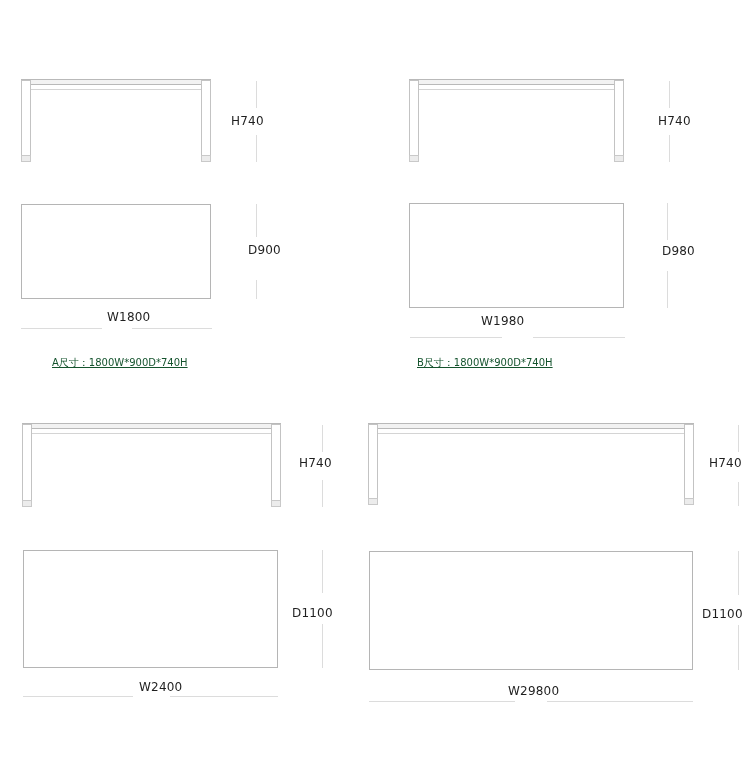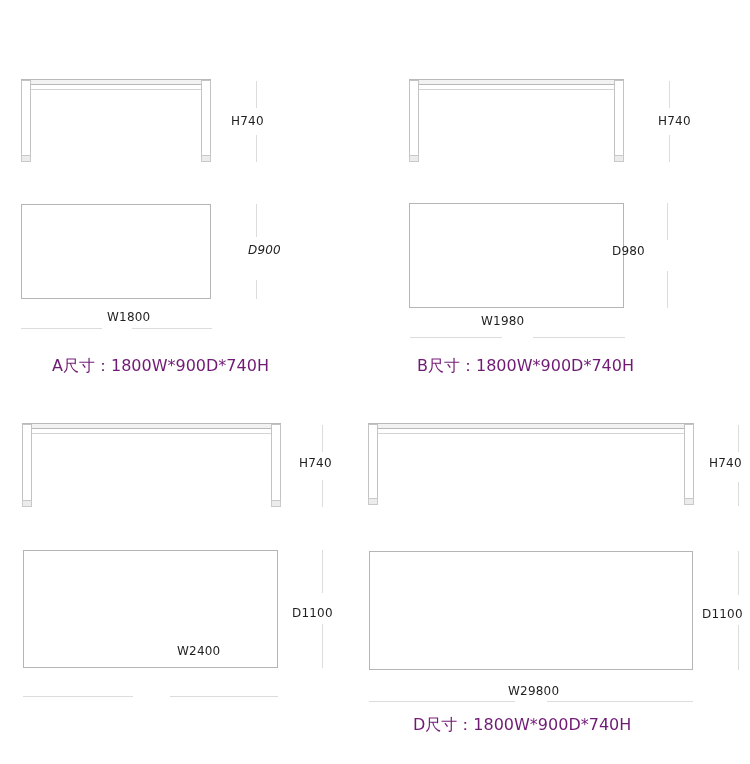--- a/index.html
+++ b/index.html
@@ -31,21 +31,21 @@
 
   
   .top-view { border:1px solid #b5b5b5; background:#ffffff; }
 
   
   .vseg { width:0; border-left:1px solid #dcdcdc; }
   .hseg { height:0; border-top:1px solid #dcdcdc; }
 
   
   .dim-label { font-size:12px; color:#1f1f1f; white-space:nowrap; letter-spacing:.2px; }
-  .caption   { font-size:16px; color:#701a75; white-space:nowrap; }
+  .caption   { font-size:10px; color:#14532d; white-space:nowrap;text-decoration:underline; }
 </style>
 </head>
 <body>
 
 <div class="canvas">
 
   <div class="front" style="left:21px;top:79px;width:190px;height:83px;">
     <div class="tabletop"></div>
     <div class="apron"></div>
     <div class="leg leg-l">
@@ -55,21 +55,21 @@
         <div class="foot"></div>
       </div>
   </div>
   <div class="vseg" style="left:256px;top:81px;height:27px;"></div>
   <div class="vseg" style="left:256px;top:135px;height:27px;"></div>
   <div class="dim-label" style="left:231px;top:114px;">H740</div>
 
   <div class="top-view" style="left:21px;top:204px;width:190px;height:95px;"></div>
   <div class="vseg" style="left:256px;top:204px;height:33px;"></div>
   <div class="vseg" style="left:256px;top:280px;height:19px;"></div>
-  <div class="dim-label" style="left:248px;top:243px;font-style:italic;">D900</div>
+  <div class="dim-label" style="left:248px;top:243px;">D900</div>
 
   <div class="hseg" style="left:21px;top:328px;width:81px;"></div>
   <div class="hseg" style="left:132px;top:328px;width:80px;"></div>
   <div class="dim-label" style="left:107px;top:310px;">W1800</div>
 
   <div class="caption" style="left:52px;top:356px;">A尺寸：1800W*900D*740H</div>
 
   <div class="front" style="left:409px;top:79px;width:215px;height:83px;">
     <div class="tabletop"></div>
     <div class="apron"></div>
@@ -80,21 +80,21 @@
         <div class="foot"></div>
       </div>
   </div>
   <div class="vseg" style="left:669px;top:81px;height:27px;"></div>
   <div class="vseg" style="left:669px;top:135px;height:27px;"></div>
   <div class="dim-label" style="left:658px;top:114px;">H740</div>
 
   <div class="top-view" style="left:409px;top:203px;width:215px;height:105px;"></div>
   <div class="vseg" style="left:667px;top:203px;height:37px;"></div>
   <div class="vseg" style="left:667px;top:271px;height:37px;"></div>
-  <div class="dim-label" style="left:612px;top:244px;">D980</div>
+  <div class="dim-label" style="left:662px;top:244px;">D980</div>
 
   <div class="hseg" style="left:410px;top:337px;width:92px;"></div>
   <div class="hseg" style="left:533px;top:337px;width:92px;"></div>
   <div class="dim-label" style="left:481px;top:314px;">W1980</div>
 
   <div class="caption" style="left:417px;top:356px;text-align:right;">B尺寸：1800W*900D*740H</div>
 
   <div class="front" style="left:22px;top:423px;width:259px;height:84px;">
     <div class="tabletop"></div>
     <div class="apron"></div>
@@ -109,21 +109,21 @@
   <div class="vseg" style="left:322px;top:480px;height:27px;"></div>
   <div class="dim-label" style="left:299px;top:456px;">H740</div>
 
   <div class="top-view" style="left:23px;top:550px;width:255px;height:118px;"></div>
   <div class="vseg" style="left:322px;top:550px;height:43px;"></div>
   <div class="vseg" style="left:322px;top:624px;height:44px;"></div>
   <div class="dim-label" style="left:292px;top:606px;">D1100</div>
 
   <div class="hseg" style="left:23px;top:696px;width:110px;"></div>
   <div class="hseg" style="left:170px;top:696px;width:108px;"></div>
-  <div class="dim-label" style="left:139px;top:644px;margin-left:38px;">W2400</div>
+  <div class="dim-label" style="left:139px;top:680px;">W2400</div>
 
 
   <div class="front" style="left:368px;top:423px;width:326px;height:82px;">
     <div class="tabletop"></div>
     <div class="apron"></div>
     <div class="leg leg-l">
         <div class="foot"></div>
       </div>
     <div class="leg leg-r">
         <div class="foot"></div>
@@ -135,15 +135,14 @@
 
   <div class="top-view" style="left:369px;top:551px;width:324px;height:119px;"></div>
   <div class="vseg" style="left:738px;top:551px;height:44px;"></div>
   <div class="vseg" style="left:738px;top:625px;height:45px;"></div>
   <div class="dim-label" style="left:702px;top:607px;">D1100</div>
 
   <div class="hseg" style="left:369px;top:701px;width:146px;"></div>
   <div class="hseg" style="left:547px;top:701px;width:146px;"></div>
   <div class="dim-label" style="left:508px;top:684px;">W29800</div>
 
-  <div class="caption" style="left:413px;top:715px;">D尺寸：1800W*900D*740H</div>
 
 </div>
 
 </body></html>

